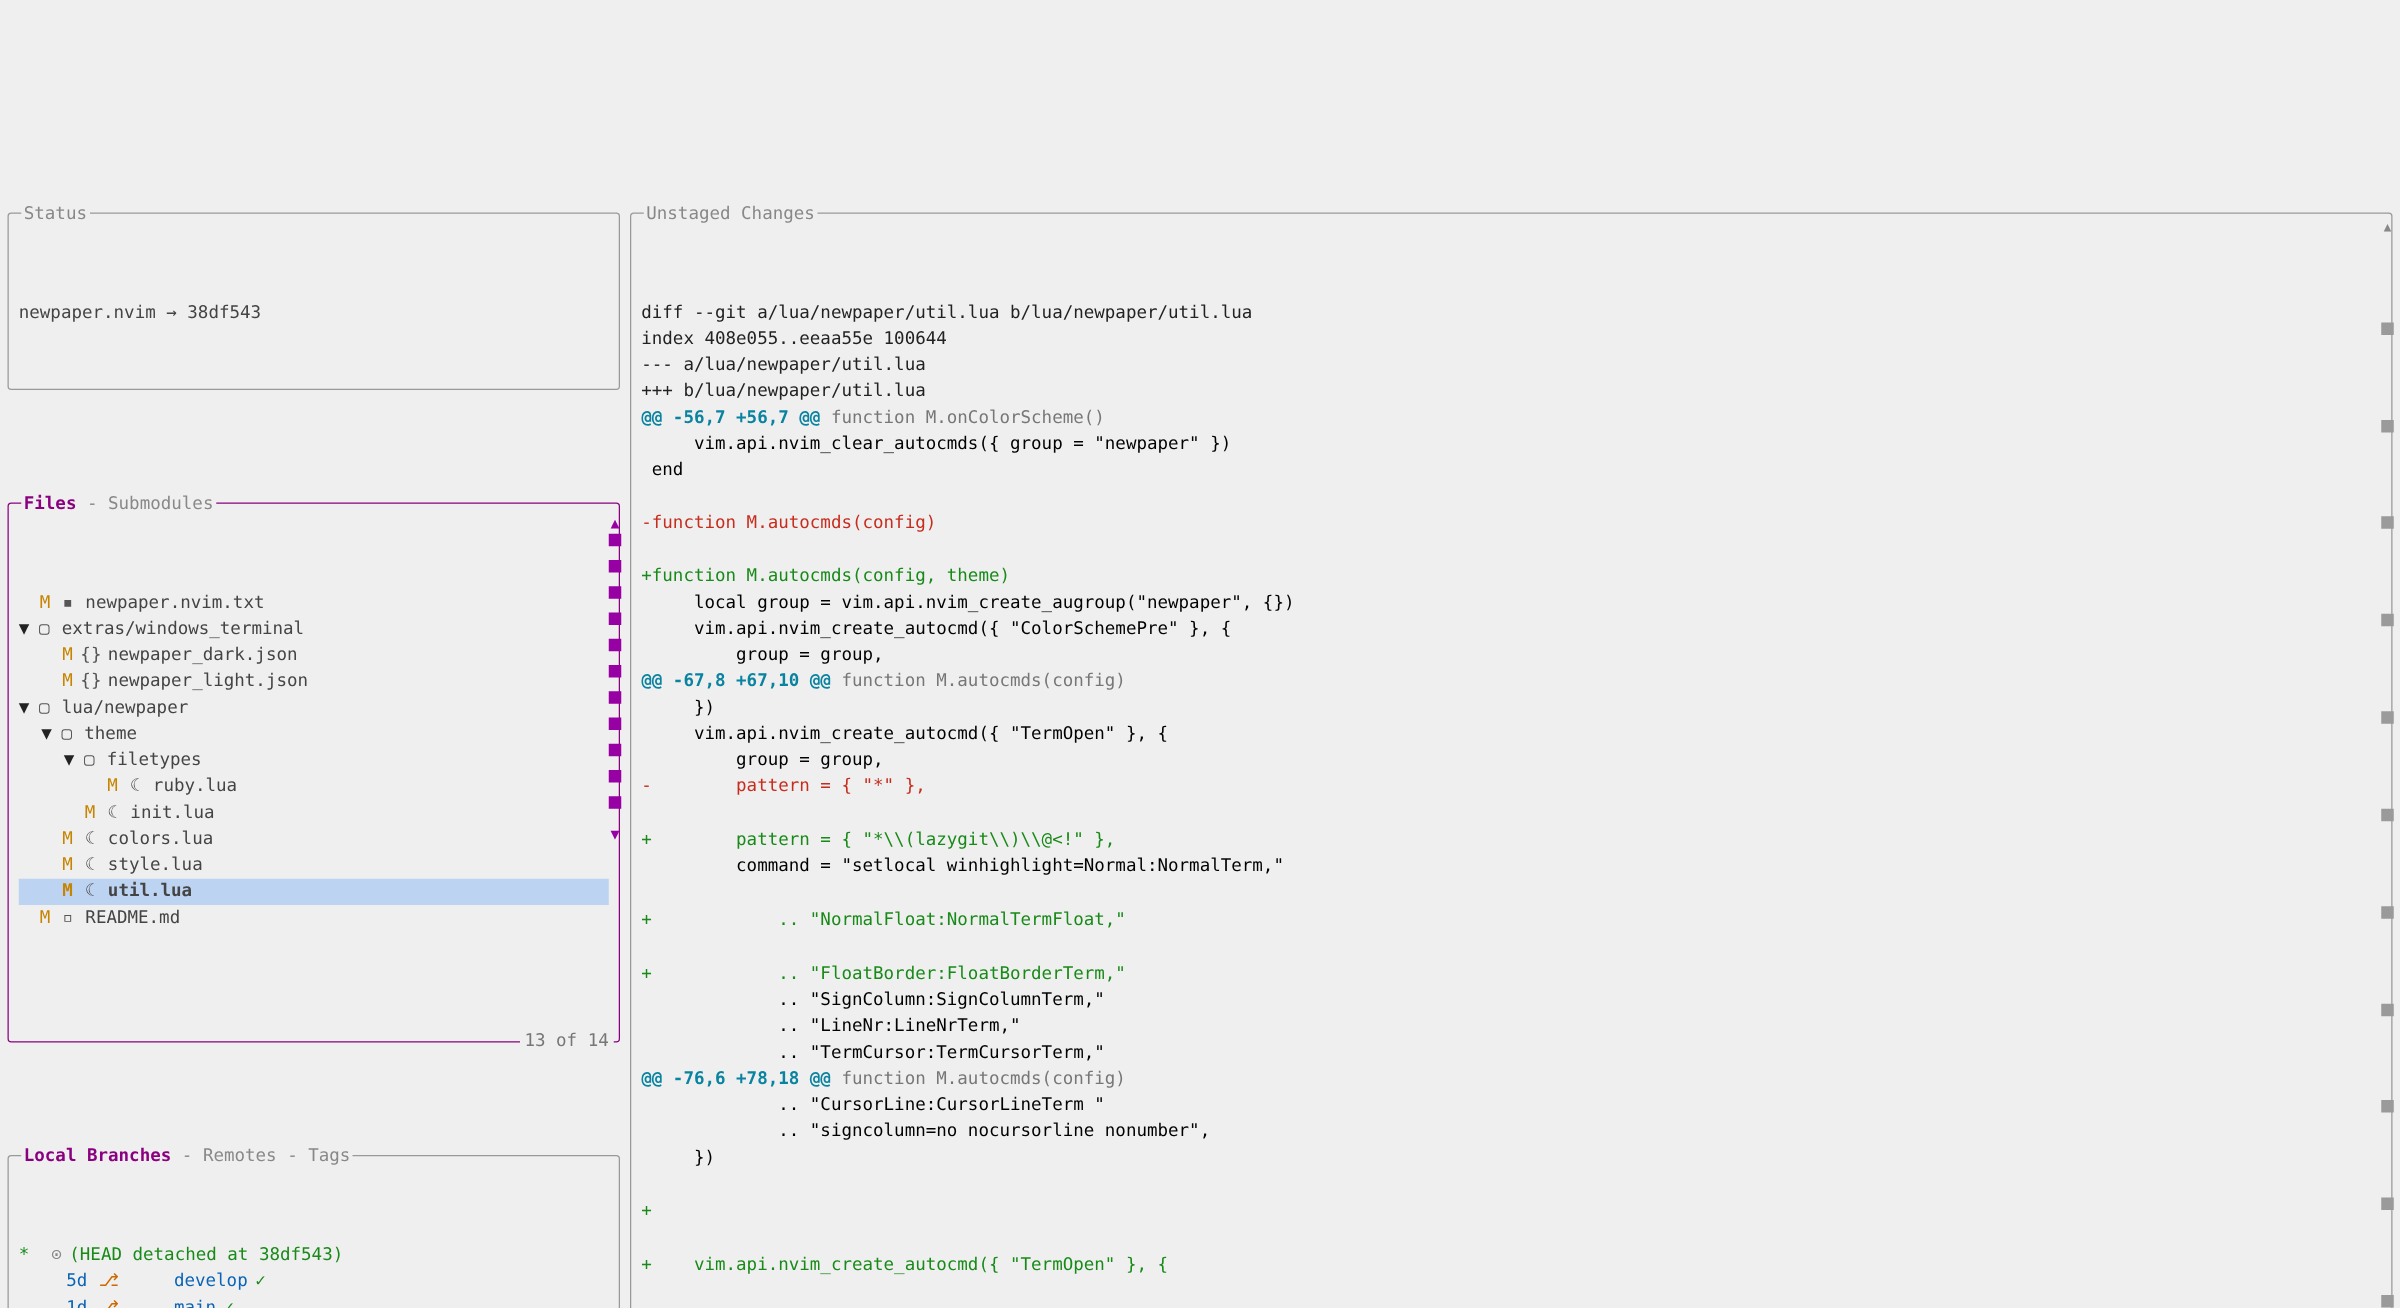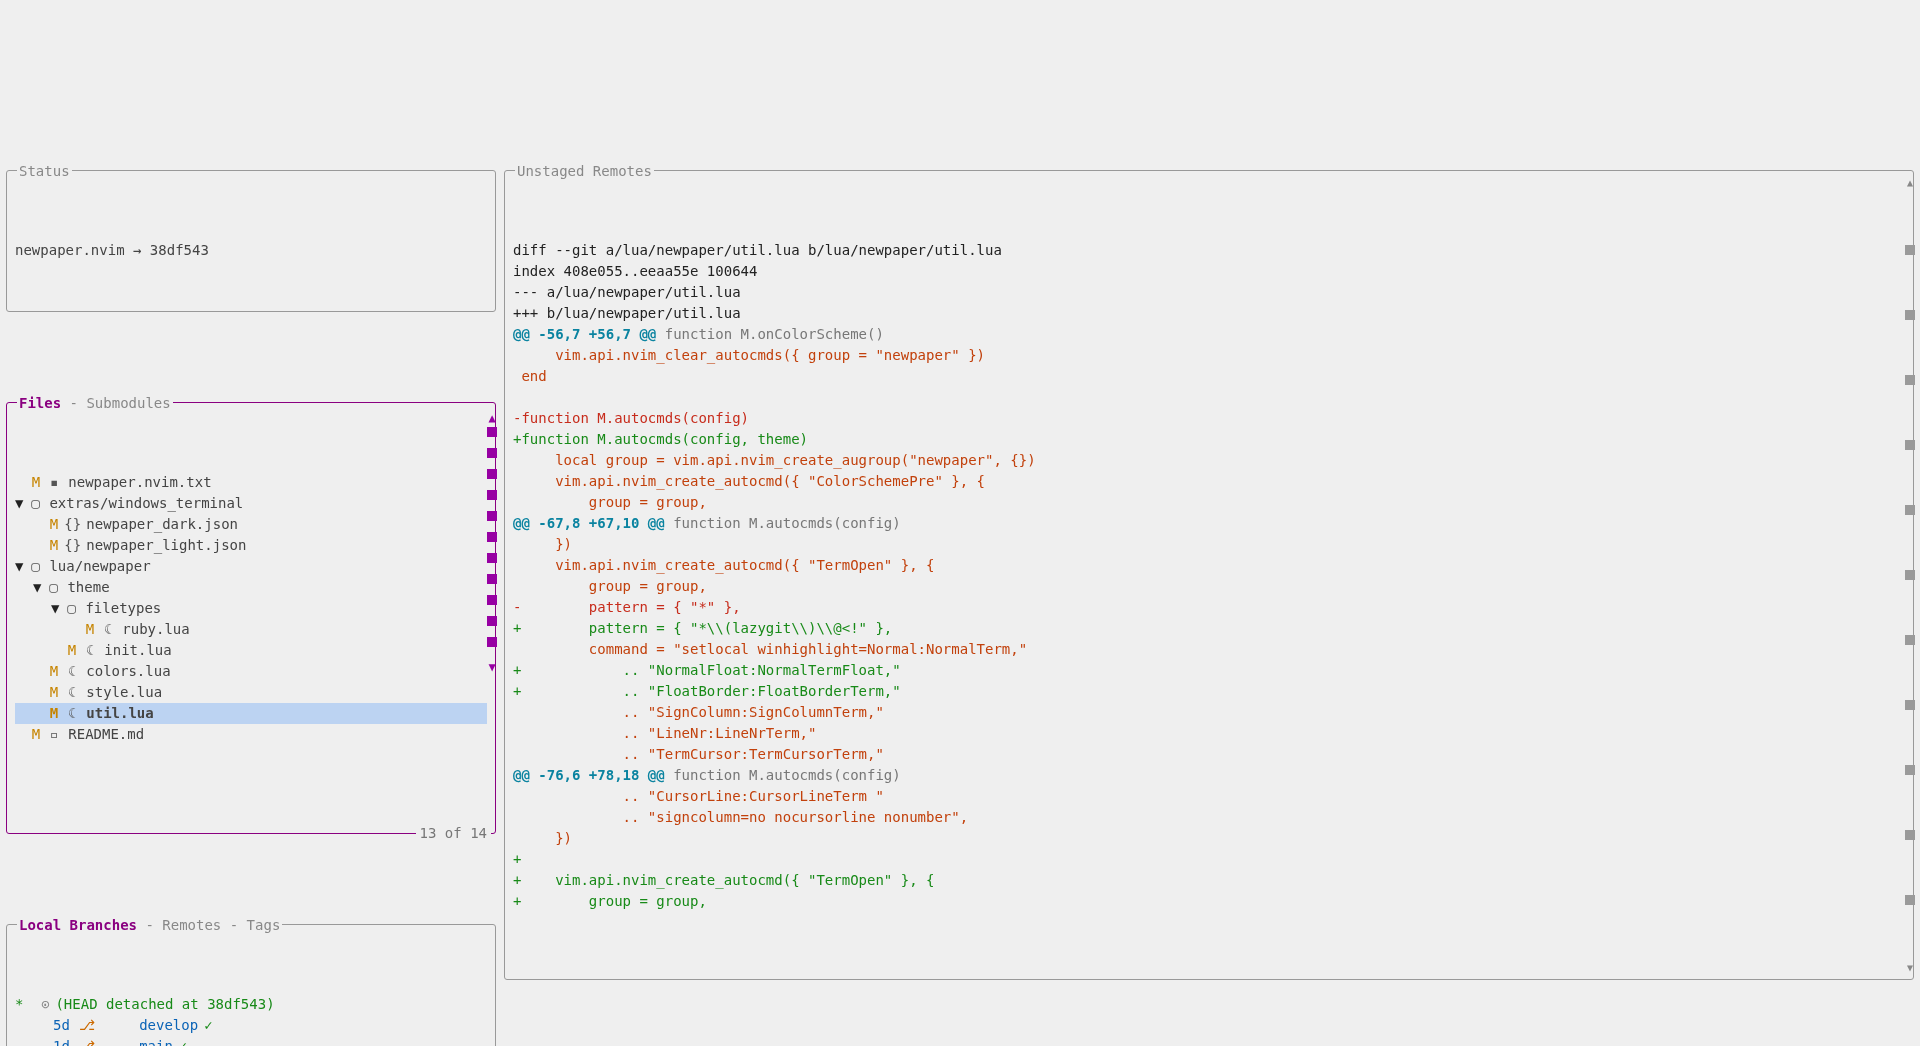--- a/index.html
+++ b/index.html
@@ -34,23 +34,23 @@
   .branches .br-row { display: flex; align-items: center; height: 21px; gap: 6px; }
   .green { color: #188a18; }
   .blue  { color: #0a63b6; margin-left: 38px; }
   .orange{ color: #cc6a00; }
   .grey  { color: #888; }
   .diff { position: relative; padding-right: 14px; }
   .diff-line { white-space: pre; font-family: inherit; height: 21px; overflow: hidden; }
   .dl-head { color: #222; font-weight: normal; }
   .dl-hunk { color: #0a83a0; font-weight: bold; }
   .dl-hunk .ctx { color: #777; font-weight: normal; }
-  .dl-add  { color: #188a18; }
+  .dl-add  { color: #188a18; margin-top: 22px; }
   .dl-del  { color: #c72c1c; }
-  .dl-ctx  { color: #c2410c; }
+  .dl-ctx  { color: #000000; }
   .mini-map { position: absolute; right: -2px; top: 4px; bottom: 4px; width: 10px; display:flex; flex-direction: column; justify-content: space-between; }
   .mini-map .blk { width: 10px; height: 10px; background: #9a9a9a; }
   .status-body { padding-top: 6px; padding-bottom: 4px; }
 </style>
 </head>
 <body>
 
 
 
 <div class="wrap">
@@ -88,21 +88,21 @@
 
     
     
 
   </div>
 
   <div class="right">
 
     
     <div class="panel diff" style="min-height:698px">
-      <div class="panel-title">Unstaged Remotes</div>
+      <div class="panel-title">Unstaged Changes</div>
       <div id="diff-body" style="margin-top:6px"><div class="diff-line dl-head">diff --git a/lua/newpaper/util.lua b/lua/newpaper/util.lua</div><div class="diff-line dl-head">index 408e055..eeaa55e 100644</div><div class="diff-line dl-head">--- a/lua/newpaper/util.lua</div><div class="diff-line dl-head">+++ b/lua/newpaper/util.lua</div><div class="diff-line dl-hunk"><span>@@ -56,7 +56,7 @@</span><span class="ctx"> function M.onColorScheme()</span></div><div class="diff-line dl-ctx">     vim.api.nvim_clear_autocmds({ group = "newpaper" })</div><div class="diff-line dl-ctx"> end</div><div class="diff-line dl-ctx"> </div><div class="diff-line dl-del">-function M.autocmds(config)</div><div class="diff-line dl-add">+function M.autocmds(config, theme)</div><div class="diff-line dl-ctx">     local group = vim.api.nvim_create_augroup("newpaper", {})</div><div class="diff-line dl-ctx">     vim.api.nvim_create_autocmd({ "ColorSchemePre" }, {</div><div class="diff-line dl-ctx">         group = group,</div><div class="diff-line dl-hunk"><span>@@ -67,8 +67,10 @@</span><span class="ctx"> function M.autocmds(config)</span></div><div class="diff-line dl-ctx">     })</div><div class="diff-line dl-ctx">     vim.api.nvim_create_autocmd({ "TermOpen" }, {</div><div class="diff-line dl-ctx">         group = group,</div><div class="diff-line dl-del">-        pattern = { "*" },</div><div class="diff-line dl-add">+        pattern = { "*\\(lazygit\\)\\@&lt;!" },</div><div class="diff-line dl-ctx">         command = "setlocal winhighlight=Normal:NormalTerm,"</div><div class="diff-line dl-add">+            .. "NormalFloat:NormalTermFloat,"</div><div class="diff-line dl-add">+            .. "FloatBorder:FloatBorderTerm,"</div><div class="diff-line dl-ctx">             .. "SignColumn:SignColumnTerm,"</div><div class="diff-line dl-ctx">             .. "LineNr:LineNrTerm,"</div><div class="diff-line dl-ctx">             .. "TermCursor:TermCursorTerm,"</div><div class="diff-line dl-hunk"><span>@@ -76,6 +78,18 @@</span><span class="ctx"> function M.autocmds(config)</span></div><div class="diff-line dl-ctx">             .. "CursorLine:CursorLineTerm "</div><div class="diff-line dl-ctx">             .. "signcolumn=no nocursorline nonumber",</div><div class="diff-line dl-ctx">     })</div><div class="diff-line dl-add">+</div><div class="diff-line dl-add">+    vim.api.nvim_create_autocmd({ "TermOpen" }, {</div><div class="diff-line dl-add">+        group = group,</div></div>
       <div class="mini-map">
         <div style="color:#888; font-size:10px; text-align:center">▲</div>
         <div class="blk"></div><div class="blk"></div><div class="blk"></div><div class="blk"></div>
         <div class="blk"></div><div class="blk"></div><div class="blk"></div><div class="blk"></div>
         <div class="blk"></div><div class="blk"></div><div class="blk"></div>
         <div style="color:#888; font-size:10px; text-align:center">▼</div>
       </div>
     </div>
 

